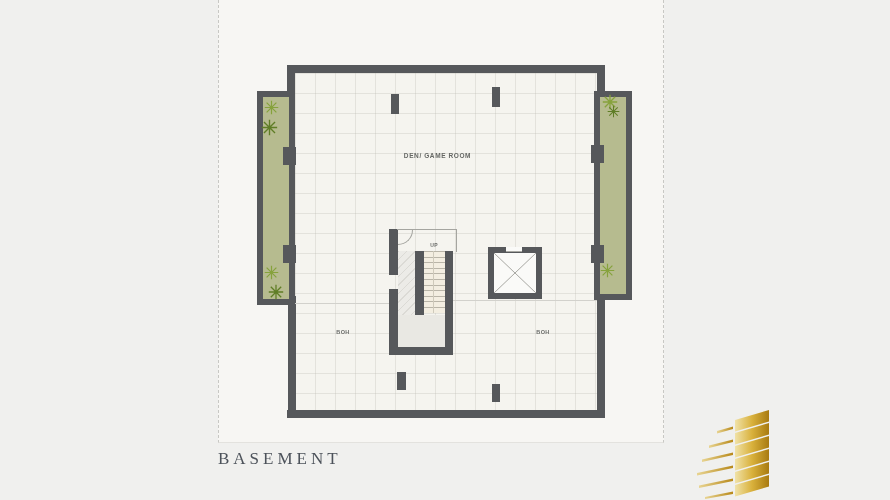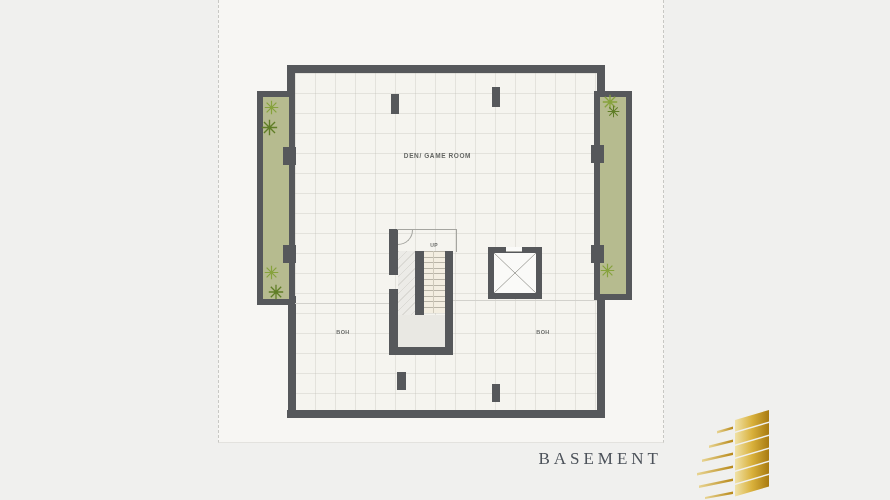--- a/index.html
+++ b/index.html
@@ -69,21 +69,21 @@
     border:6px solid #56585b;background:#fafaf8;box-sizing:border-box;
   }
   #elevator-notch{
     position:absolute;left:506px;top:247px;width:16px;height:4px;background:#fafaf8;
   }
   #elevator-notch-line{
     position:absolute;left:506px;top:251px;width:16px;height:1px;background:#a8a8a3;
   }
   #basement-title{
     position:absolute;left:218px;top:449px;width:444px;
-    text-align:right;
+    text-align:left;
     font-family:"Liberation Serif", serif;
     font-size:17px;letter-spacing:4px;color:#4c525a;font-weight:500;
   }
   #brand-logo{position:absolute;left:693px;top:404px;width:80px;height:95px;}
 </style>
 </head>
 <body>
 
 <div id="stage">
 

